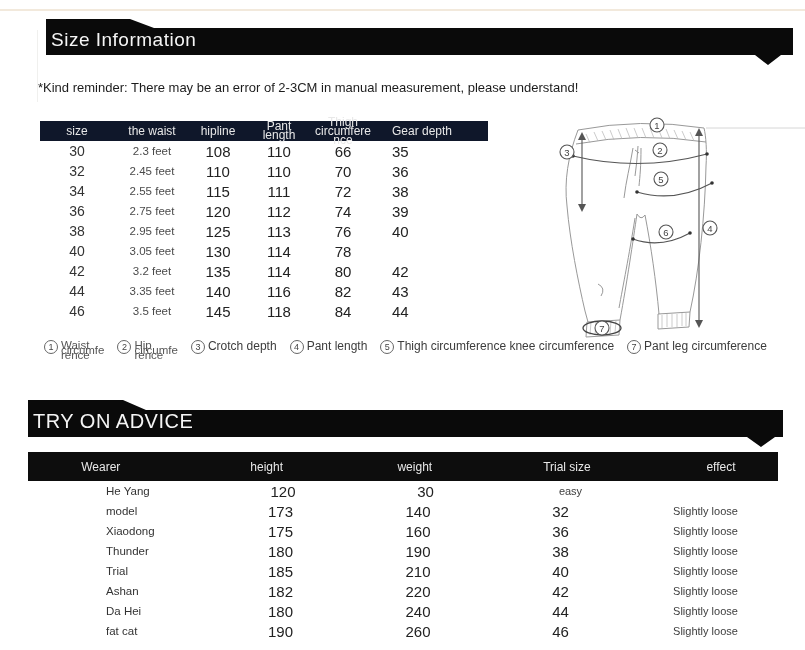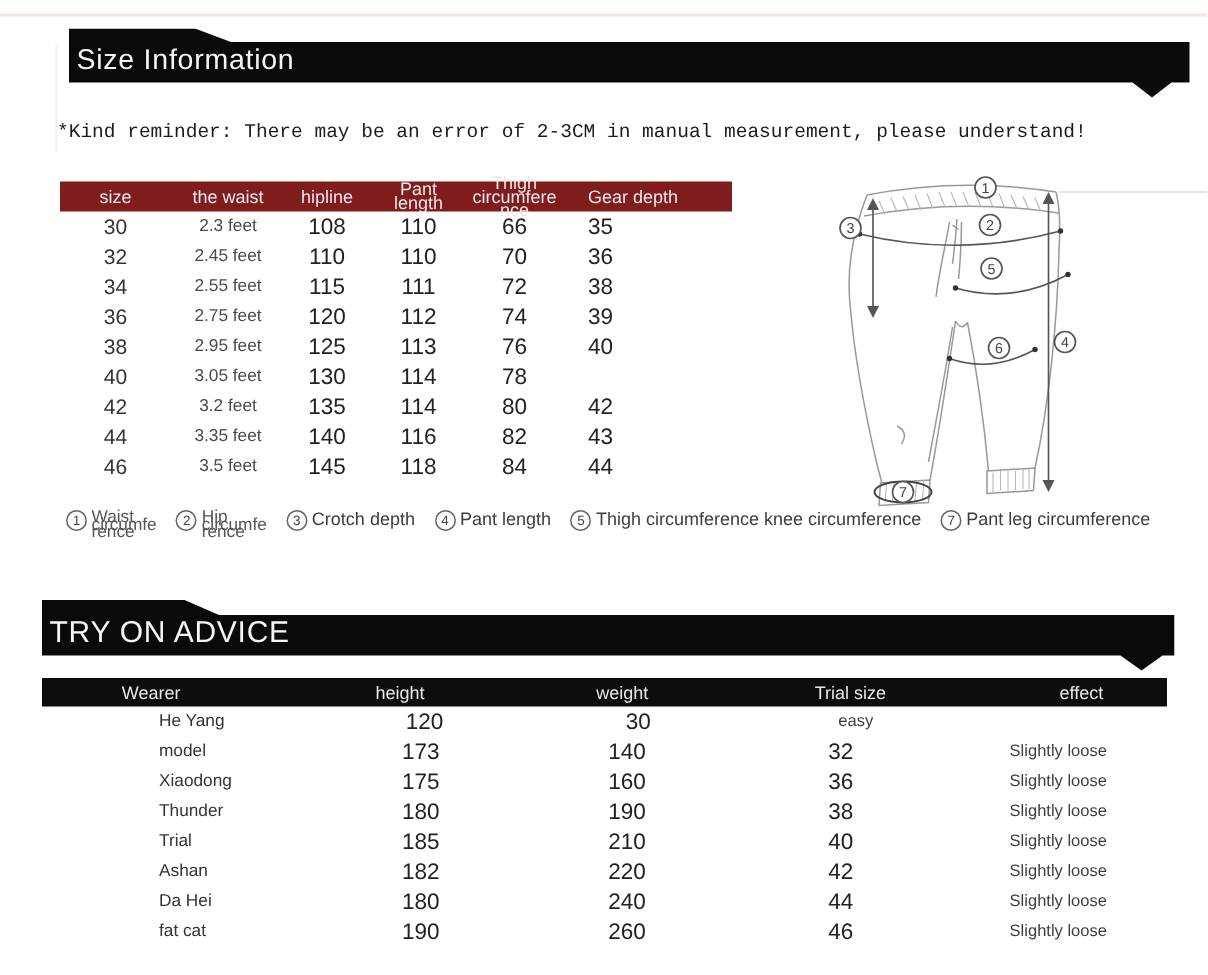--- a/index.html
+++ b/index.html
@@ -8,27 +8,27 @@
     font-family:"Liberation Sans","DejaVu Sans",sans-serif;overflow:hidden;
   }
   .top-line{position:absolute;left:0;top:9px;width:805px;height:2px;background:#f2e9dc;}
   .left-line{position:absolute;left:37px;top:30px;width:1px;height:72px;background:#f0f0ee;}
 
   .banner-svg{position:absolute;}
   #size-banner{left:42px;top:19px;}
   #tryon-banner{left:28px;top:400px;}
   .banner-title{fill:#f5f5f5;letter-spacing:.5px;}
 
-  .reminder{position:absolute;left:38px;top:80px;font-size:13px;color:#1c1c1c;font-family:Liberation Mono, monospace;}
+  .reminder{position:absolute;left:38px;top:80px;font-size:13px;color:#1c1c1c;}
 
   
   .size-table{position:absolute;left:40px;top:121px;width:448px;}
   .row{display:flex;}
   .cell{display:flex;align-items:center;justify-content:center;text-align:center;}
-  .size-table .thead{background:#7f1d1d;height:20px;color:#e8e8e8;}
+  .size-table .thead{background:#0f172a;height:20px;color:#e8e8e8;}
   .size-table .thead .cell{font-size:12px;line-height:9px;white-space:pre-line;overflow:visible;color:#e8e8e8;}
   .size-table .trow{height:20px;font-size:15px;color:#222;}
   .c0{width:74px;}  .size-table .trow .c0{font-size:14px;color:#333;}
   .c1{width:76px;}  .size-table .trow .c1{font-size:11.5px;color:#4a4a4a;}
   .c2{width:56px;}
   .c3{width:66px;}
   .c4{width:62px;}
   .c5{width:114px;justify-content:flex-start;text-align:left;padding-left:18px;box-sizing:border-box;}
 
   
@@ -45,21 +45,21 @@
   #pants-diagram{position:absolute;left:540px;top:106px;}
   .garment{fill:none;stroke:#999;stroke-width:1;}
   .garment-light{fill:none;stroke:#b5b5b5;stroke-width:.7;}
   .measure{fill:none;stroke:#555;stroke-width:1.1;}
   .callout-circle{fill:#fff;stroke:#555;stroke-width:1.1;}
   .callout-num{fill:#444;font-size:9.5px;text-anchor:middle;font-family:"Liberation Sans","DejaVu Sans",sans-serif;}
   .guide{stroke:#ccc;stroke-width:.8;}
 
   
   .tryon-table{position:absolute;left:28px;top:452px;width:750px;}
-  .tryon-table .thead{background:#0d0d0d;height:19px;color:#e8e8e8;gap:40px;}
+  .tryon-table .thead{background:#0d0d0d;height:29px;color:#e8e8e8;gap:40px;}
   .tryon-table .thead .cell{font-size:12px;color:#e8e8e8;}
   .tryon-table .trow{height:20px;font-size:15px;color:#222;}
   .t0{width:185px;}
   .tryon-table .trow .t0{justify-content:flex-start;text-align:left;padding-left:78px;
        box-sizing:border-box;font-size:11.5px;color:#333;}
   .t1{width:135px;}
   .t2{width:140px;}
   .t3{width:145px;}
   .t4{width:145px;}
   .tryon-table .trow .t4{font-size:11px;color:#3d3d3d;}

